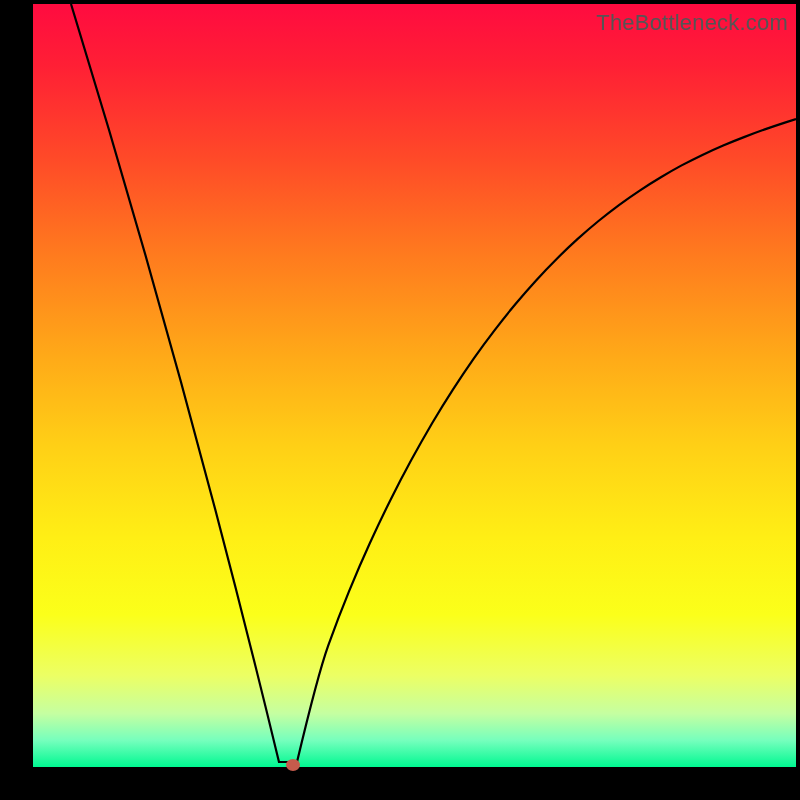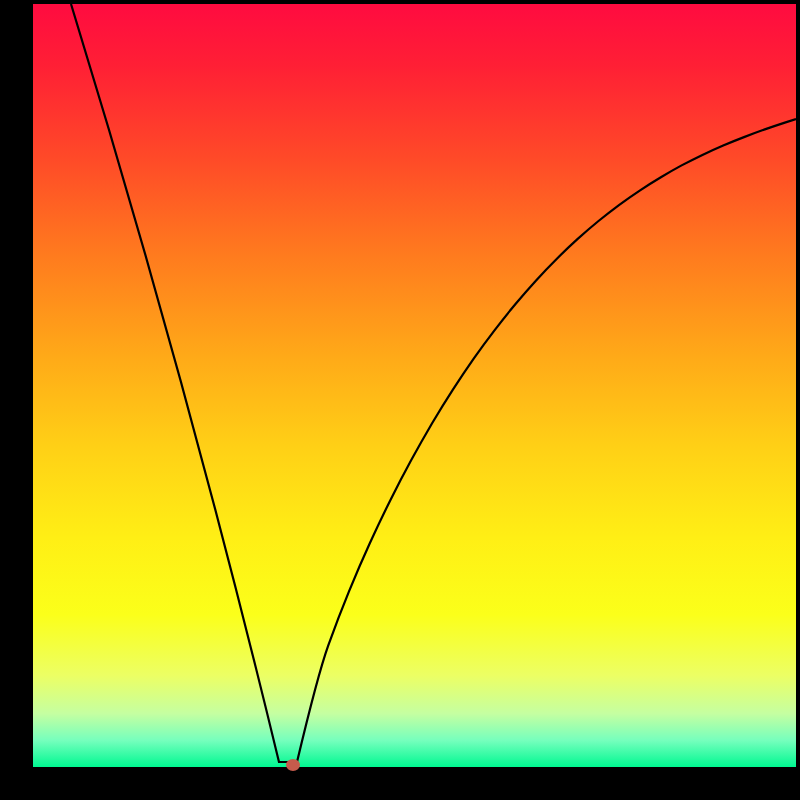--- a/index.html
+++ b/index.html
@@ -54,17 +54,18 @@
   .marker {
     position: absolute;
     border-radius: 50%;
     transform: translate(-50%, -50%);
   }
 </style>
 </head>
 <body>
 
 <div class="plot-area">
+  <div class="watermark">TheBottleneck.com</div>
   <svg class="curve-svg" viewBox="0 0 763 763" preserveAspectRatio="none">
     <path id="curve-path" fill="none" stroke="#000000" stroke-width="2.2" d="M 38 0 Q 154.5 379 246 758 L 264 758 L 264.0 758.0 Q 284.8 670.6 295.2 641.6 Q 305.6 612.6 316.0 587.3 Q 326.4 562.1 336.8 539.3 Q 347.2 516.5 357.6 495.7 Q 368.0 474.9 378.4 455.8 Q 388.8 436.8 399.1 419.2 Q 409.5 401.7 419.9 385.6 Q 430.3 369.5 440.7 354.6 Q 451.1 339.8 461.5 326.3 Q 471.9 312.7 482.3 300.2 Q 492.7 287.8 503.1 276.4 Q 513.5 265.0 523.9 254.7 Q 534.3 244.3 544.7 234.9 Q 555.1 225.5 565.5 217.0 Q 575.9 208.5 586.3 200.8 Q 596.7 193.2 607.1 186.3 Q 617.5 179.4 627.9 173.2 Q 638.3 167.0 648.6 161.4 Q 659.0 155.9 669.4 150.9 Q 679.8 146.0 690.2 141.5 Q 700.6 137.1 711.0 133.1 Q 721.4 129.1 731.8 125.4 Q 742.2 121.8 752.6 118.4 L 763.0 115.0"></path>
   </svg>
   <div id="marker" class="marker" style="left: 260px; top: 761px; width: 14px; height: 12px; background: rgb(198, 91, 76);"></div>
 </div>
 
 </body></html>

